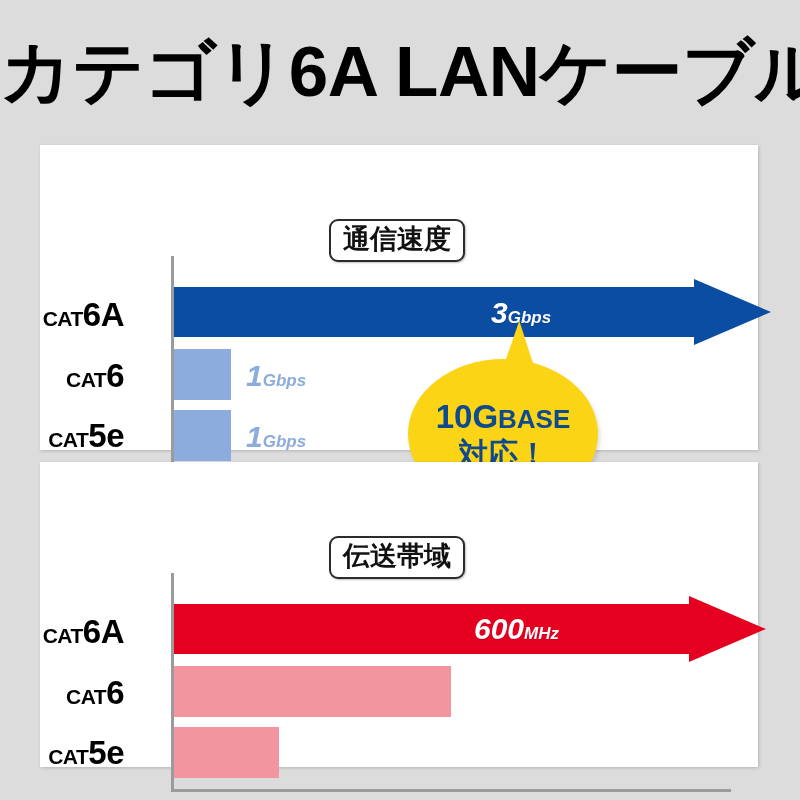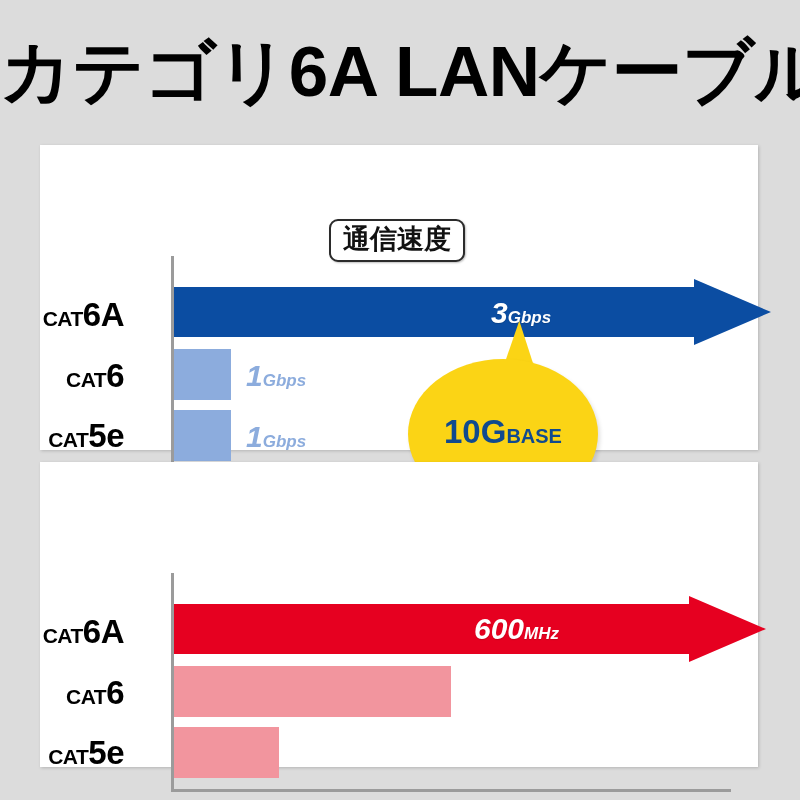--- a/index.html
+++ b/index.html
@@ -168,21 +168,21 @@
     justify-content: center;
   }
   .bubble-line1 {
     color: #104a8e;
     font-weight: bold;
     line-height: 1;
     white-space: nowrap;
     margin-bottom: 6px;
   }
   .bubble-line1 .b-big { font-size: 33px; }
-  .bubble-line1 .b-sm  { font-size: 20px; }
+  .bubble-line1 .b-sm  { font-size: 26px; }
   .bubble-line2 {
     color: #104a8e;
     font-weight: bold;
     font-size: 30px;
     line-height: 1;
     white-space: nowrap;
   }
 </style>
 </head>
 <body>
@@ -222,29 +222,31 @@
     <div class="val" style="left:190px; top:229px; color:#8cacdd;">
       <span class="num">1</span><span class="unit">Gbps</span>
     </div>
 
     <div class="bubble-wrap">
       <div class="bubble-tail"></div>
       <div class="bubble">
         <div class="bubble-line1">
           <span class="b-big">10G</span><span class="b-sm">BASE</span>
         </div>
+        <div class="bubble-line2">対応！</div>
       </div>
     </div>
 
   </div>
 </div>
 
 <div class="panel panel-band">
   <div class="chart">
 
+    <div class="chip">伝送帯域</div>
 
     <div class="axis-v"></div>
     <div class="axis-h"></div>
 
     <div class="cat-label row1">
       <span class="cat-small">CAT</span><span class="cat-big">6A</span>
     </div>
     <svg class="arrow-svg" width="600" height="66" viewBox="0 0 600 66">
       <path d="M0,8 L515,8 L515,0 L592,33 L515,66 L515,58 L0,58 Z" fill="#e60020"></path>
     </svg>

